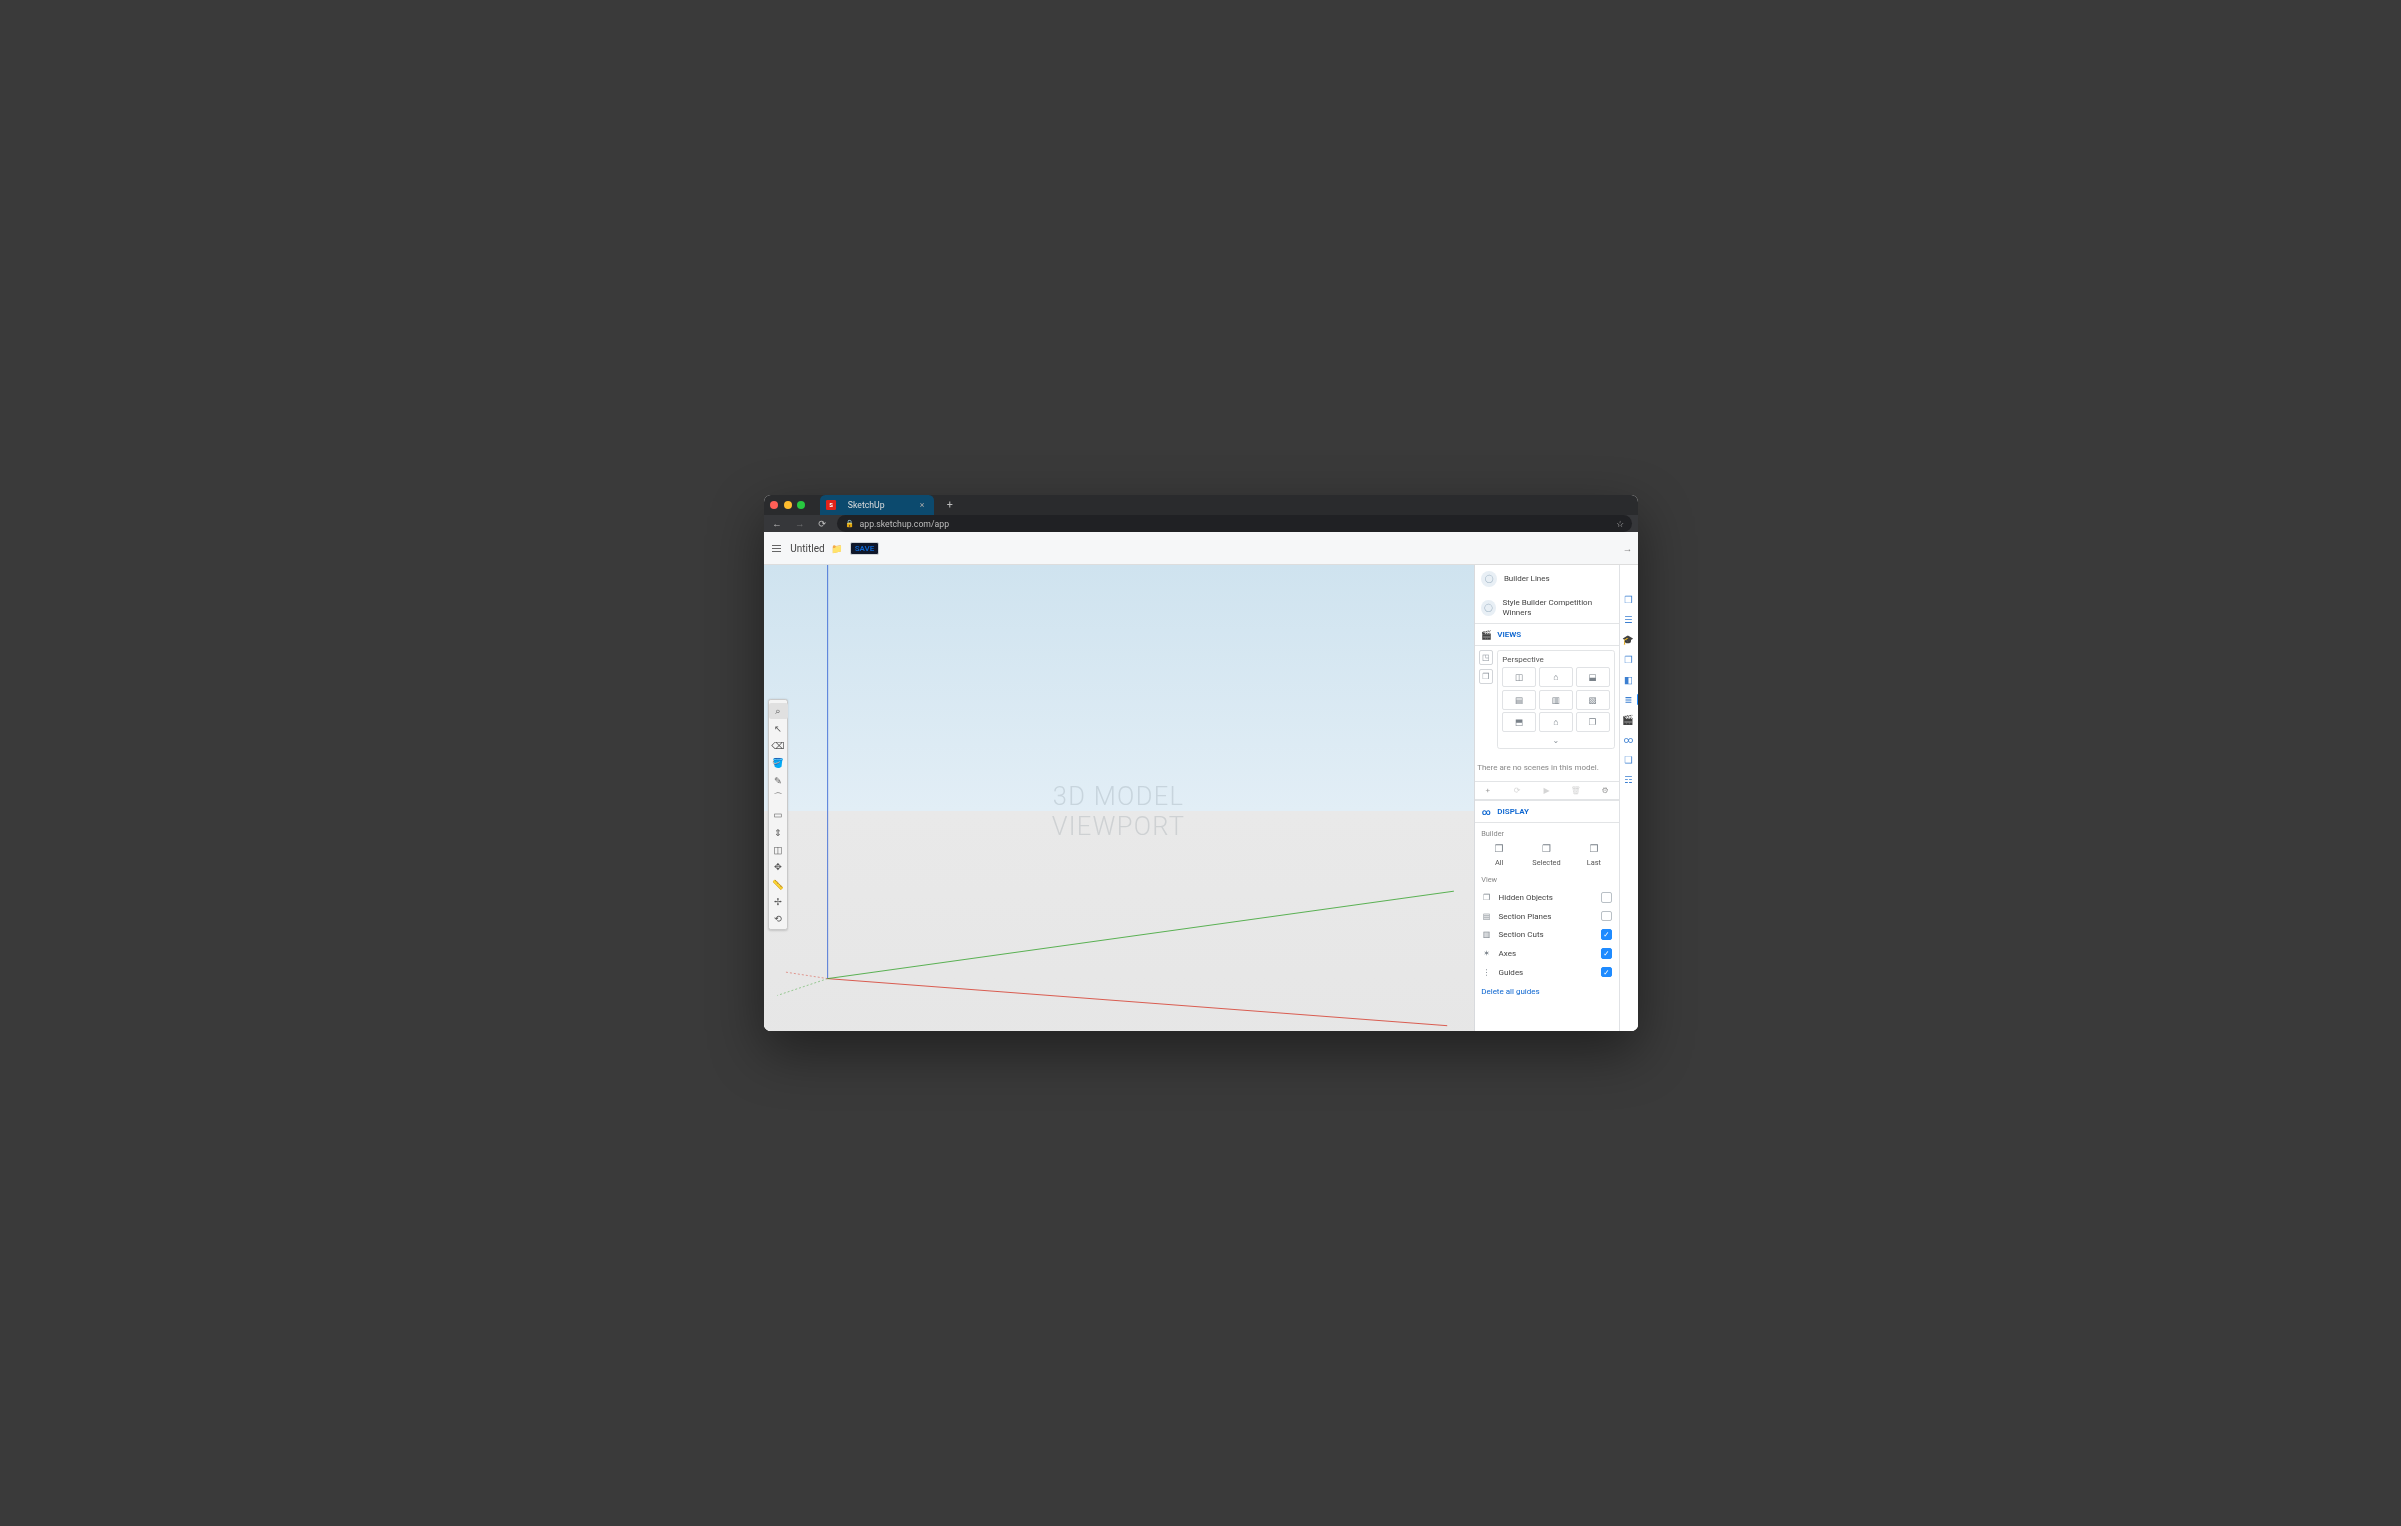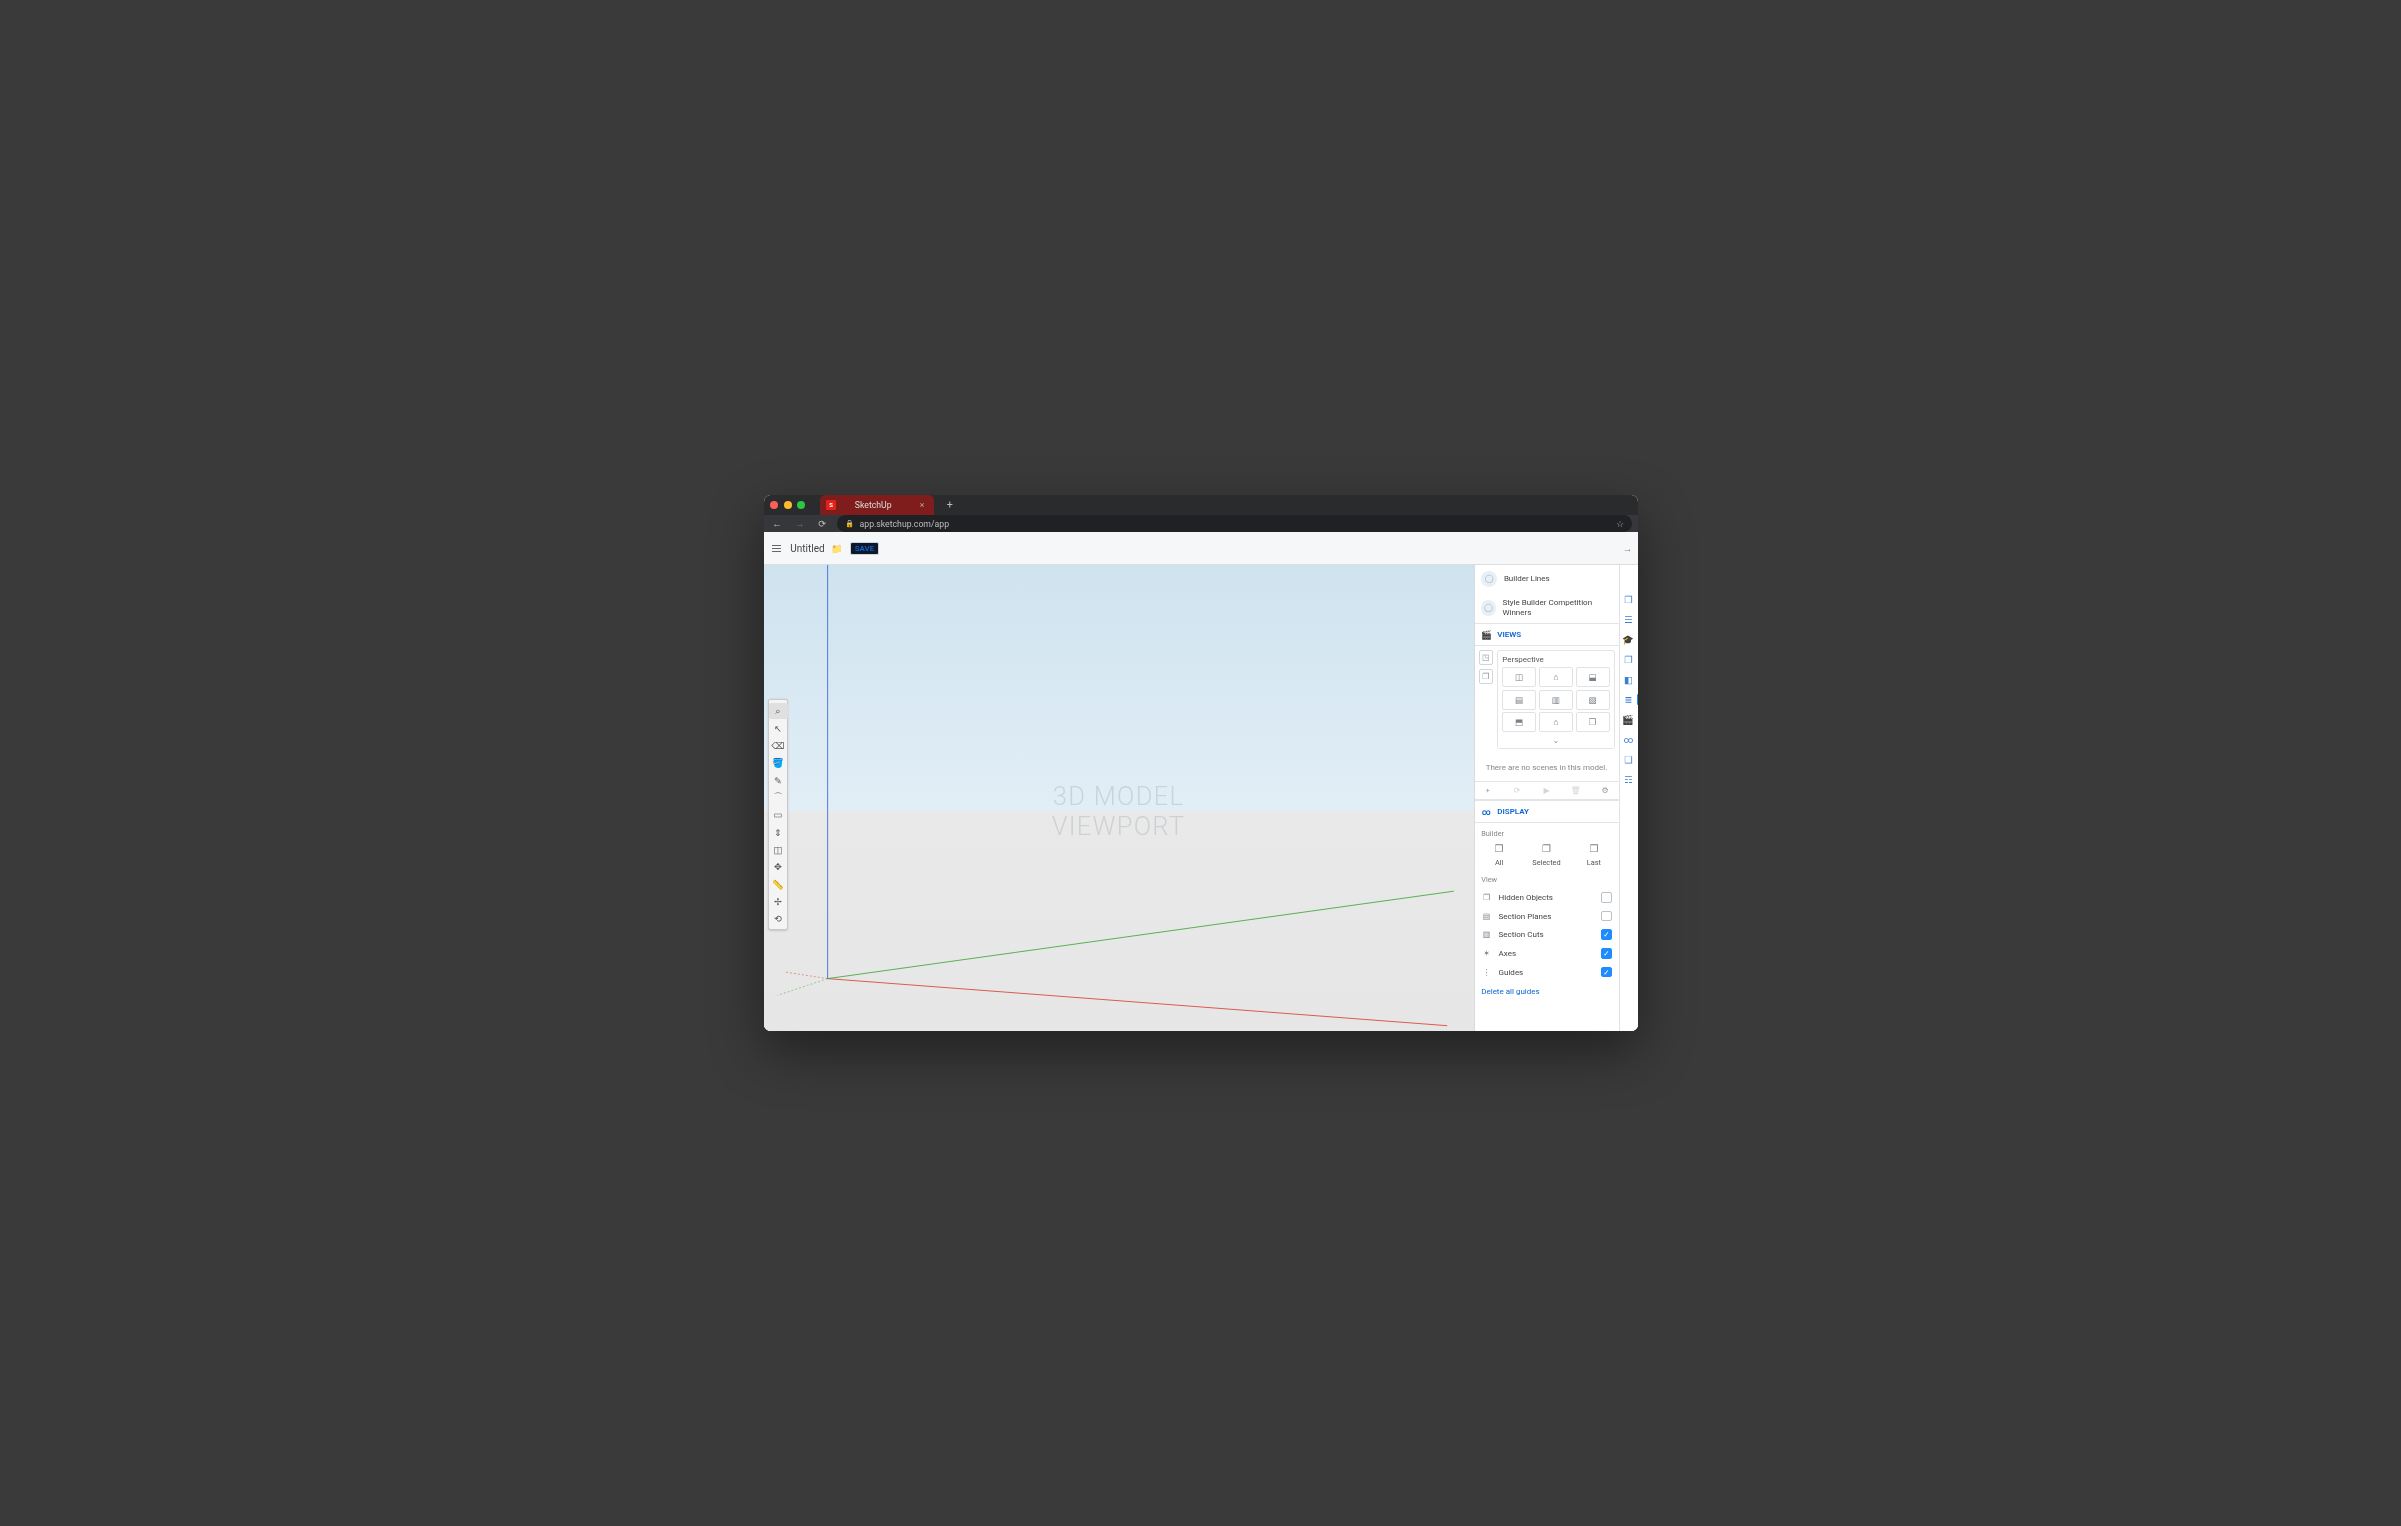--- a/index.html
+++ b/index.html
@@ -7,21 +7,21 @@
   body { background:#3a3a3a; display:flex; align-items:center; justify-content:center; }
 
   
   .window { width:874px; height:536px; background:#fff; border-radius:6.7px; overflow:hidden; box-shadow:0 20px 54px rgba(0,0,0,.45); display:flex; flex-direction:column; }
 
   
   .titlebar { height:24px; background:#2a2b2d; display:flex; align-items:center; padding:0 6.7px; gap:5.4px; }
   .dots { display:flex; gap:5.4px; }
   .dot { width:8px; height:8px; border-radius:50%; }
   .dot.red{background:#ff5f57;} .dot.yellow{background:#febc2e;} .dot.green{background:#28c840;}
-  .tab { display:flex; align-items:center; gap:19px; background:#7f1d1d; color:#ddd; height:20px; padding:0 9.4px 0 6.7px; border-radius:5.4px 5.4px 0 0; margin-left:9.4px; position:relative; min-width:114px;}
+  .tab { display:flex; align-items:center; gap:12px; background:#0c4a6e; color:#ddd; height:20px; padding:0 9.4px 0 6.7px; border-radius:5.4px 5.4px 0 0; margin-left:9.4px; position:relative; min-width:114px;}
   .tab .favicon { width:9.4px;height:9.4px;background:#e2231a;border-radius:1.3px; display:flex;align-items:center;justify-content:center;color:#fff;font-size:6px;font-weight:bold;}
   .tab .close-x {margin-left:auto;color:#aaa;font-size:8.7px;}
   .newtab { width:13.4px;height:13.4px;display:flex;align-items:center;justify-content:center;color:#bbb;border-radius:50%;margin-left:4px;font-size:10.7px;}
   .addrbar { height:24px; background:#36373a; display:flex; align-items:center; padding:0 5.4px; gap:6.7px; color:#bdbdbd; }
   .addrbar .navbtn{width:16px;height:16px;display:flex;align-items:center;justify-content:center;border-radius:50%;font-size:9.4px;}
   .addrbar .url { flex:1; background:#202124; border-radius:10px; height:17.4px; display:flex; align-items:center; padding:0 8px; gap:5.4px; color:#bdbdbd; }
   .addrbar .url .lock{font-size:7.4px;}
   .addrbar .star{margin-left:auto;}
 
   
@@ -58,21 +58,21 @@
 
   .views-body { padding:4px; display:flex; gap:4px; }
   .views-sidebuttons{display:flex;flex-direction:column;gap:4px;}
   .views-sidebuttons .vb{width:14.7px;height:14.7px;border:0.7px solid #d2d5d9;border-radius:2px;display:flex;align-items:center;justify-content:center;color:#8a929a;font-size:8px;cursor:pointer;}
   .views-grid-wrap{flex:1;border:0.7px solid #e2e4e6;border-radius:2.7px;padding:4px 4px 2.7px;}
   .views-title{text-align:left;font-size:8px;color:#555;margin-bottom:2.7px;}
   .views-grid{display:grid;grid-template-columns:repeat(3,1fr);gap:2.7px;}
   .views-grid .cell{height:20px;border:0.7px solid #e0e2e5;border-radius:2px;display:flex;align-items:center;justify-content:center;color:#7a828a;font-size:8.7px;cursor:pointer;}
   .views-chevron{width:100%;text-align:center;color:#8a929a;padding:4px 0 0;font-size:8px;}
 
-  .scenes-empty { text-align:center; color:#888; padding:9.4px 2.7px; font-size:8px; border-bottom:0.7px solid #e2e4e6;}
+  .scenes-empty { text-align:left; color:#888; padding:9.4px 2.7px; font-size:8px; border-bottom:0.7px solid #e2e4e6;}
   .scenes-toolbar{display:flex;align-items:center;justify-content:space-between;padding:4px 6.7px;border-bottom:0.7px solid #e2e4e6;color:#999;}
   .scenes-toolbar .sbtn{width:13.4px;text-align:center;cursor:pointer;}
   .scenes-toolbar .sbtn.disabled{opacity:.4;cursor:default;}
 
   .unhide-row{padding:5.4px 4px 2.7px;}
   .unhide-label{color:#888;font-size:7.4px;padding:0 2.7px 4px;}
   .unhide-opts{display:flex;justify-content:space-around;}
   .unhide-opts .opt{display:flex;flex-direction:column;align-items:center;gap:2.7px;color:#555;cursor:pointer;font-size:7.4px;}
   .unhide-opts .opt .ic{width:16px;height:13.4px;display:flex;align-items:center;justify-content:center;font-size:10px;color:#7a828a;}
 

